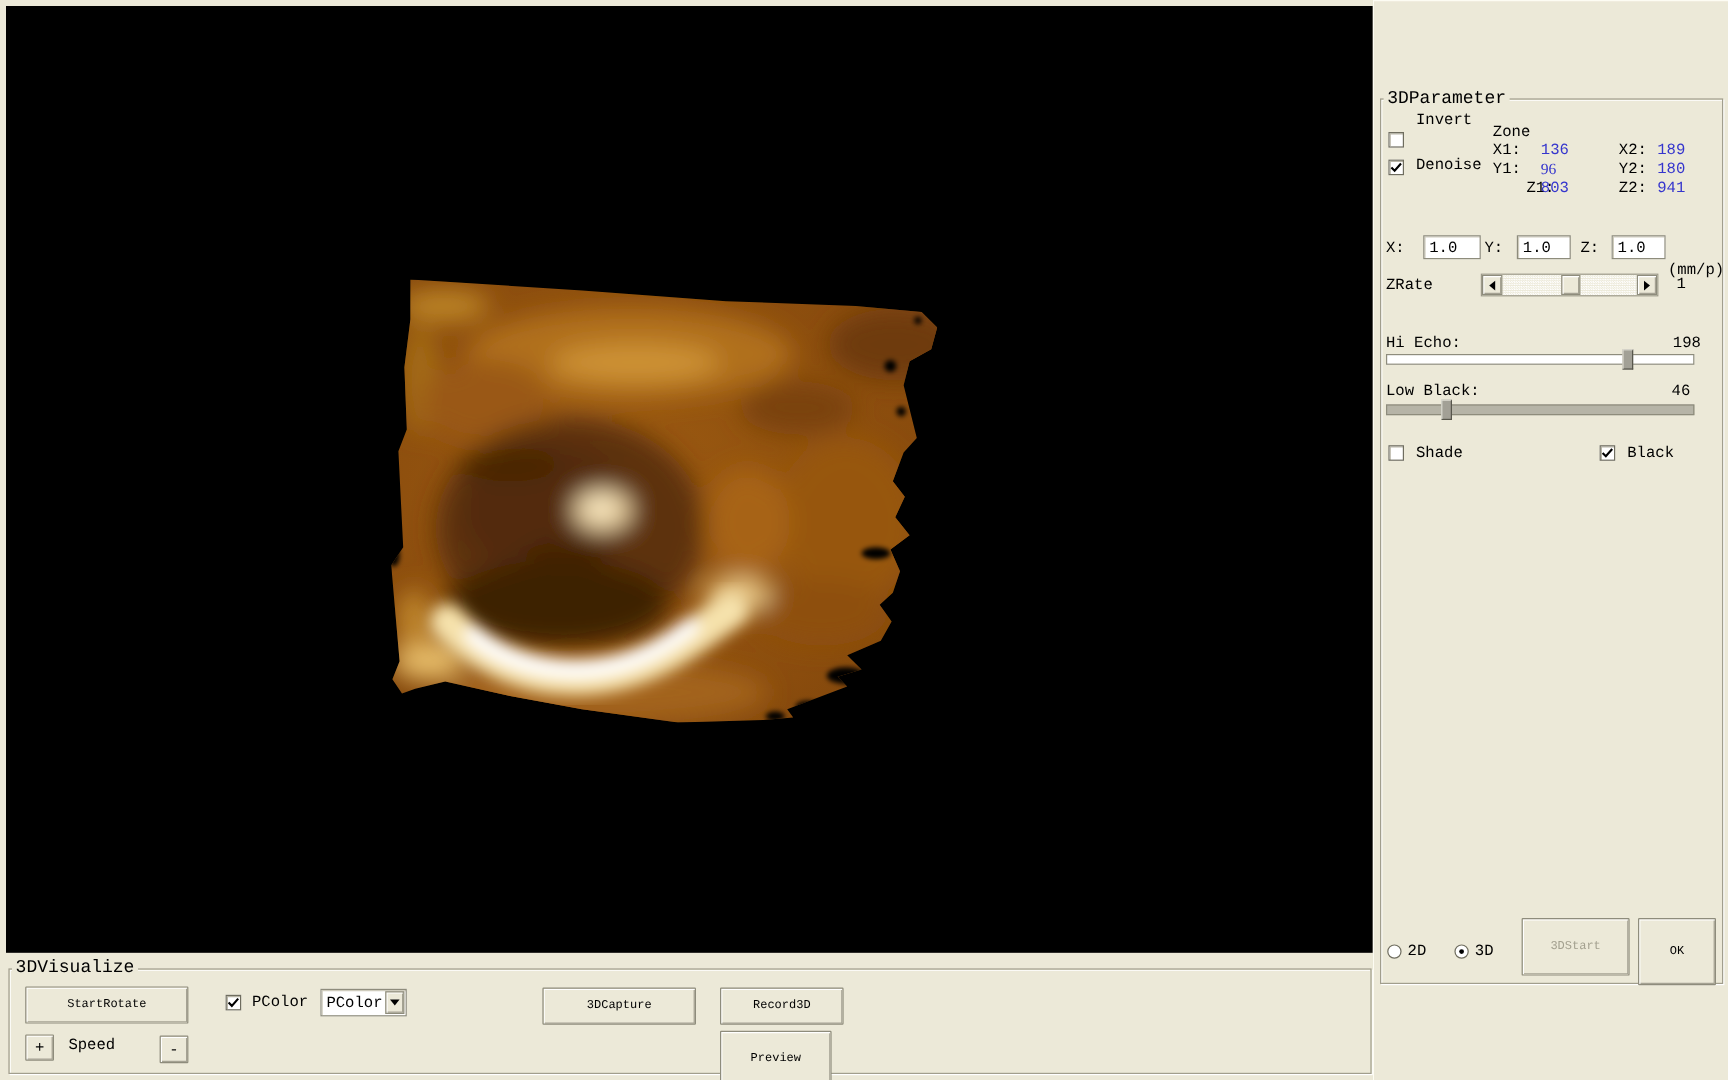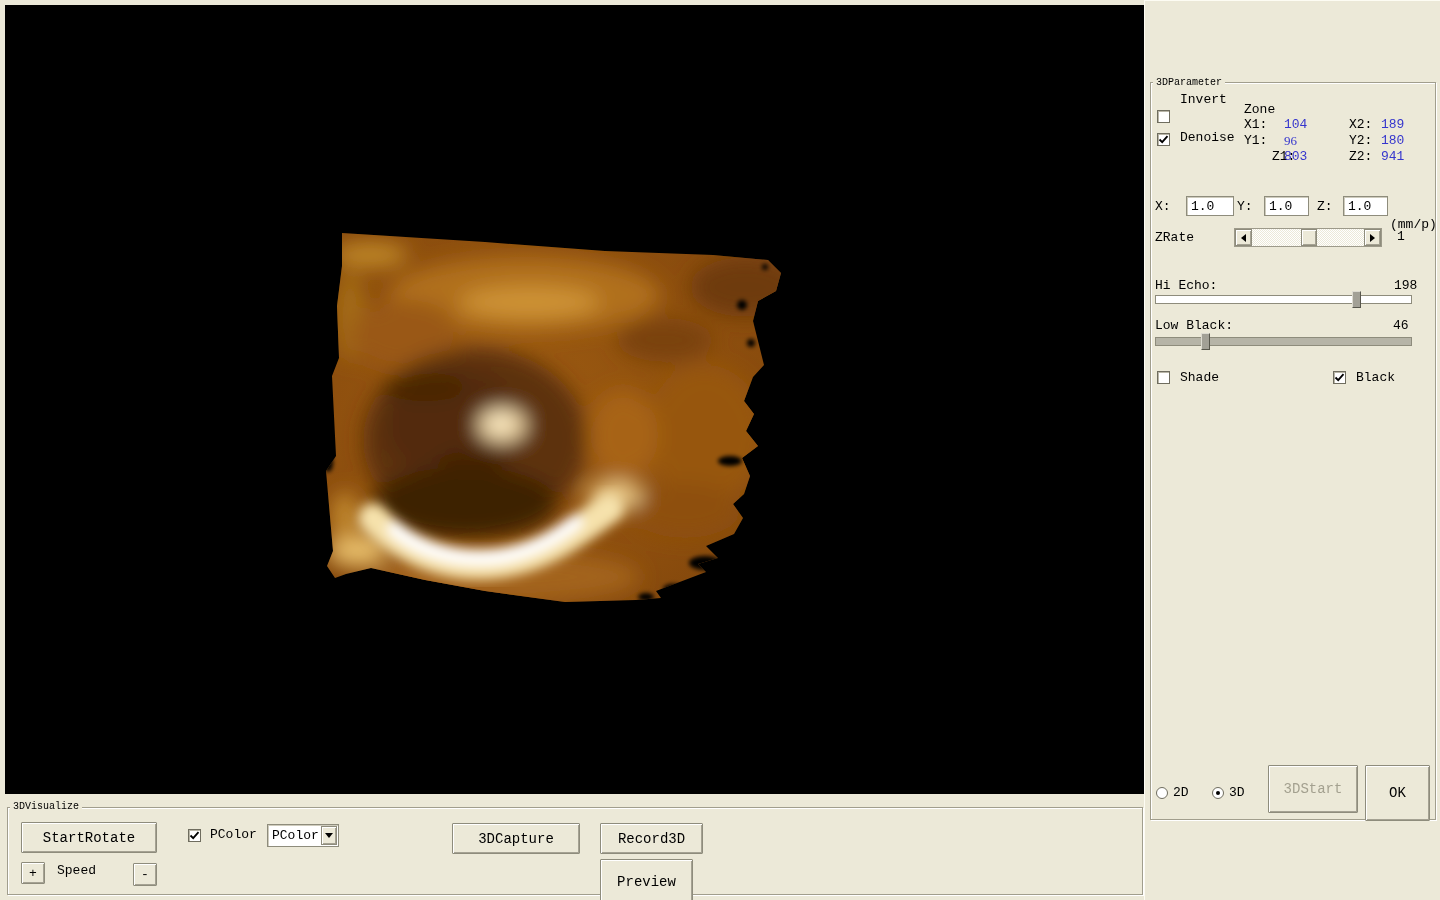--- a/index.html
+++ b/index.html
@@ -5,24 +5,24 @@
   html,body{margin:0;padding:0;}
   .window{position:relative;width:1440px;height:900px;background:#ece9d8;
           font-family:"Liberation Mono","DejaVu Sans Mono",monospace;overflow:hidden;}
   .viewport{position:absolute;left:5px;top:5px;width:1139px;height:789px;background:#000;}
   .viewport svg{position:absolute;left:0;top:0;}
   .panel-right{position:absolute;left:1144px;top:0;width:296px;height:900px;background:#ece9d8;
                box-shadow:inset 1px 1px 0 #fdfcf3;}
   .lbl{position:absolute;font-size:13px;line-height:14px;color:#000;white-space:pre;}
   .val{color:#3535cd;}
   .gb{position:absolute;border:1px solid #a19e8d;box-shadow:1px 1px 0 #ffffff, inset 1px 1px 0 #ffffff;}
-  .gb-title{position:absolute;background:#ece9d8;padding:0 3px;font-size:10px;line-height:14px;color:#000;white-space:pre;}
+  .gb-title{position:absolute;background:#ece9d8;padding:0 3px;font-size:15px;line-height:14px;color:#000;white-space:pre;}
   .btn{position:absolute;background:#ece9d8;border:1px solid #8e8c7c;border-radius:1px;
        box-shadow:inset 1px 1px 0 #ffffff, inset -1px -1px 0 #a5a293;
-       font-family:inherit;font-size:14px;color:#000;display:flex;align-items:center;justify-content:center;
+       font-family:inherit;font-size:10px;color:#000;display:flex;align-items:center;justify-content:center;
        padding:0;white-space:pre;}
   .btn.small{font-size:13px;}
   .btn.disabled{color:#a3a08f;}
   .txt{position:absolute;background:#fff;border:1px solid #8e8c7c;box-shadow:inset 1px 1px 0 #cfccbd;
        font-family:inherit;font-size:13px;color:#000;padding:0 0 0 4px;box-sizing:border-box;outline:none;}
   .cb{position:absolute;width:13px;height:13px;background:#fff;border:1px solid #6f6d5f;
       box-shadow:inset 1px 1px 0 #b9b6a7;box-sizing:border-box;}
   .cb svg{position:absolute;left:0;top:0;}
   .radio{position:absolute;width:12px;height:12px;border-radius:50%;background:#fff;border:1px solid #6f6d5f;box-sizing:border-box;}
   .radio .dot{position:absolute;left:3px;top:3px;width:4px;height:4px;border-radius:50%;background:#000;}
@@ -126,21 +126,21 @@
 
     <span class="cb" style="left:13px;top:133px;">
       <svg width="11" height="11" viewBox="0 0 11 11">
           <path d="M1.5 5.5 L4.2 8.2 L9.5 2.2" stroke="#000" stroke-width="1.8" fill="none"></path>
         </svg>
     </span>
     <span class="lbl" style="left:36px;top:131px;">Denoise</span>
 
     <span class="lbl" style="left:100px;top:103px;">Zone</span>
     <span class="lbl" style="left:100px;top:118px;">X1:</span>
-    <span class="lbl val" style="left:140px;top:118px;">104</span>
+    <span class="lbl val" style="left:140px;top:118px;">136</span>
     <span class="lbl" style="left:205px;top:118px;">X2:</span>
     <span class="lbl val" style="left:237px;top:118px;">189</span>
     <span class="lbl" style="left:100px;top:134px;">Y1:</span>
     <span class="lbl val" style="left:140px;top:134px;font-family:Liberation Serif, serif;">96</span>
     <span class="lbl" style="left:205px;top:134px;">Y2:</span>
     <span class="lbl val" style="left:237px;top:134px;">180</span>
     <span class="lbl" style="left:100px;top:150px;margin-left:28px;">Z1:</span>
     <span class="lbl val" style="left:140px;top:150px;">803</span>
     <span class="lbl" style="left:205px;top:150px;">Z2:</span>
     <span class="lbl val" style="left:237px;top:150px;">941</span>

